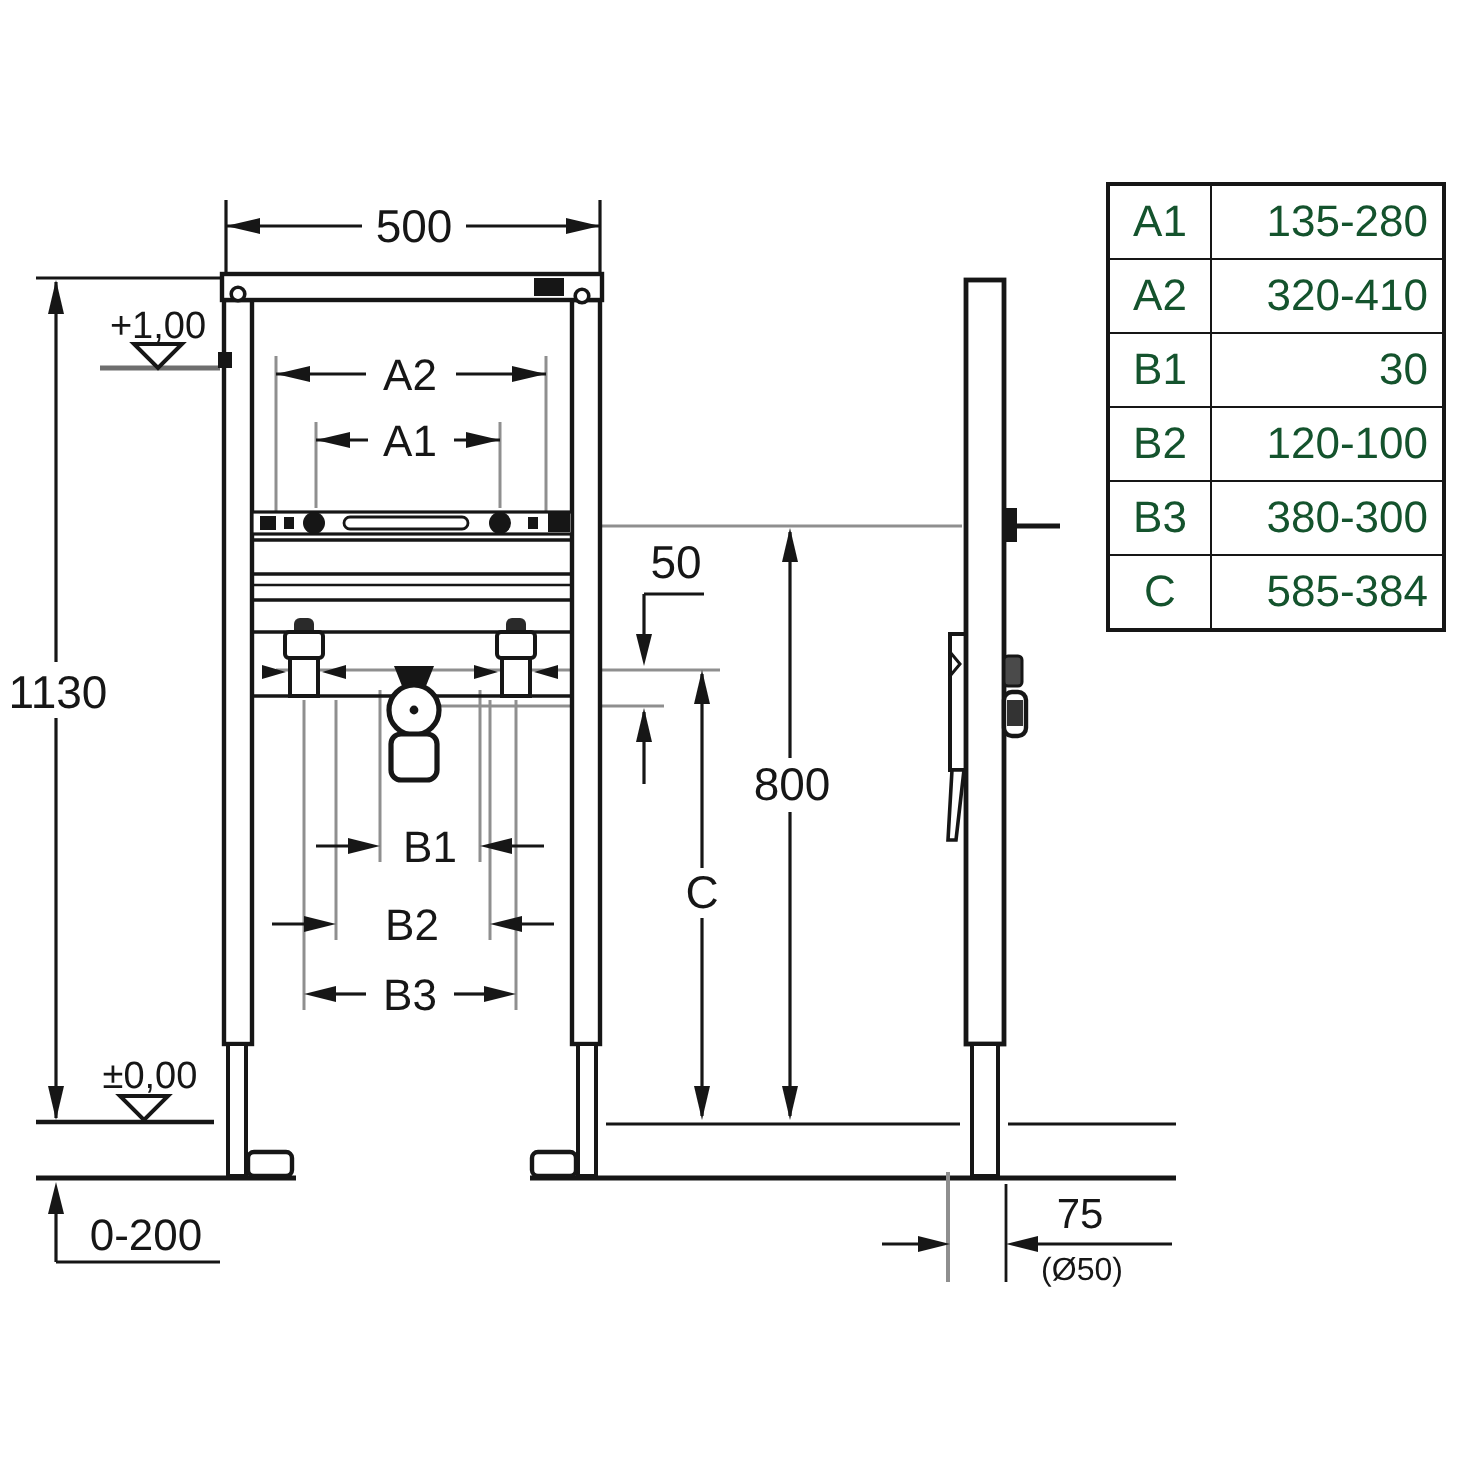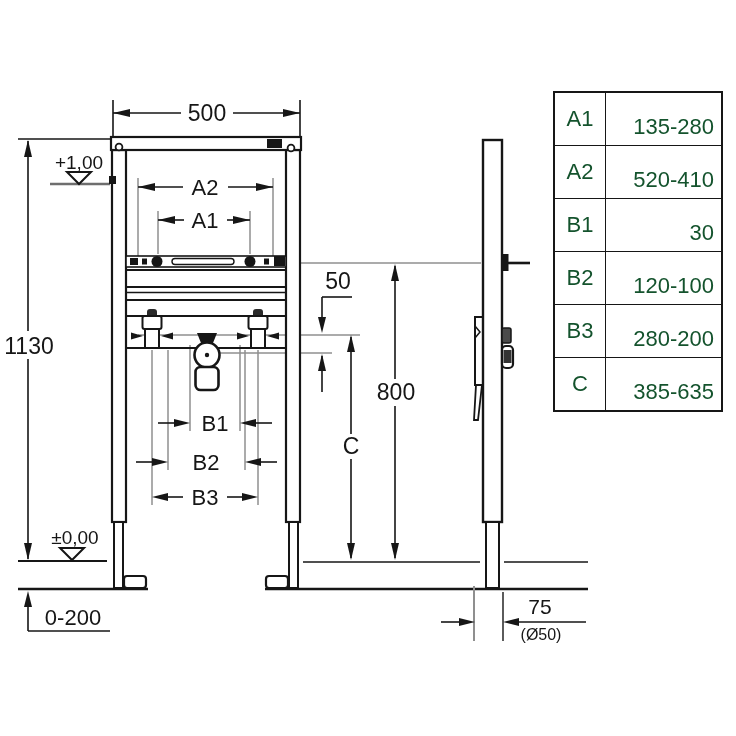--- a/index.html
+++ b/index.html
@@ -14,21 +14,21 @@
   .lvltxt{font-size:19px;}
   .txt75{font-size:21px;}
   .txtdia{font-size:16px;}
   
   .spec-table{
     position:absolute;left:553px;top:91px;width:170px;height:219px;
     border:2.5px solid #161616;border-collapse:collapse;table-layout:fixed;
     font-size:22px;line-height:1;background:#ffffff;
   }
   .spec-table td{
-    border:1.8px solid #161616;padding:16px 7px 0 0;height:36px;
+    border:1.8px solid #161616;padding:0 7px 0 0;height:36px;
     white-space:nowrap;overflow:hidden;
   }
   .spec-table td.k{width:50px;text-align:center;padding:0;}
   .spec-table td.v{text-align:right;}
 </style>
 </head>
 <body>
 
 <div class="stage">
 
@@ -220,34 +220,34 @@
 </svg>
 
 <table class="spec-table">
   <tbody>
     <tr>
       <td class="k">A1</td>
       <td class="v">135-280</td>
     </tr>
     <tr>
       <td class="k">A2</td>
-      <td class="v">520-410</td>
+      <td class="v">320-410</td>
     </tr>
     <tr>
       <td class="k">B1</td>
       <td class="v">30</td>
     </tr>
     <tr>
       <td class="k">B2</td>
       <td class="v">120-100</td>
     </tr>
     <tr>
       <td class="k">B3</td>
-      <td class="v">280-200</td>
+      <td class="v">380-300</td>
     </tr>
     <tr>
       <td class="k">C</td>
-      <td class="v">385-635</td>
+      <td class="v">585-384</td>
     </tr>
   </tbody>
 </table>
 
 </div>
 
 </body></html>

